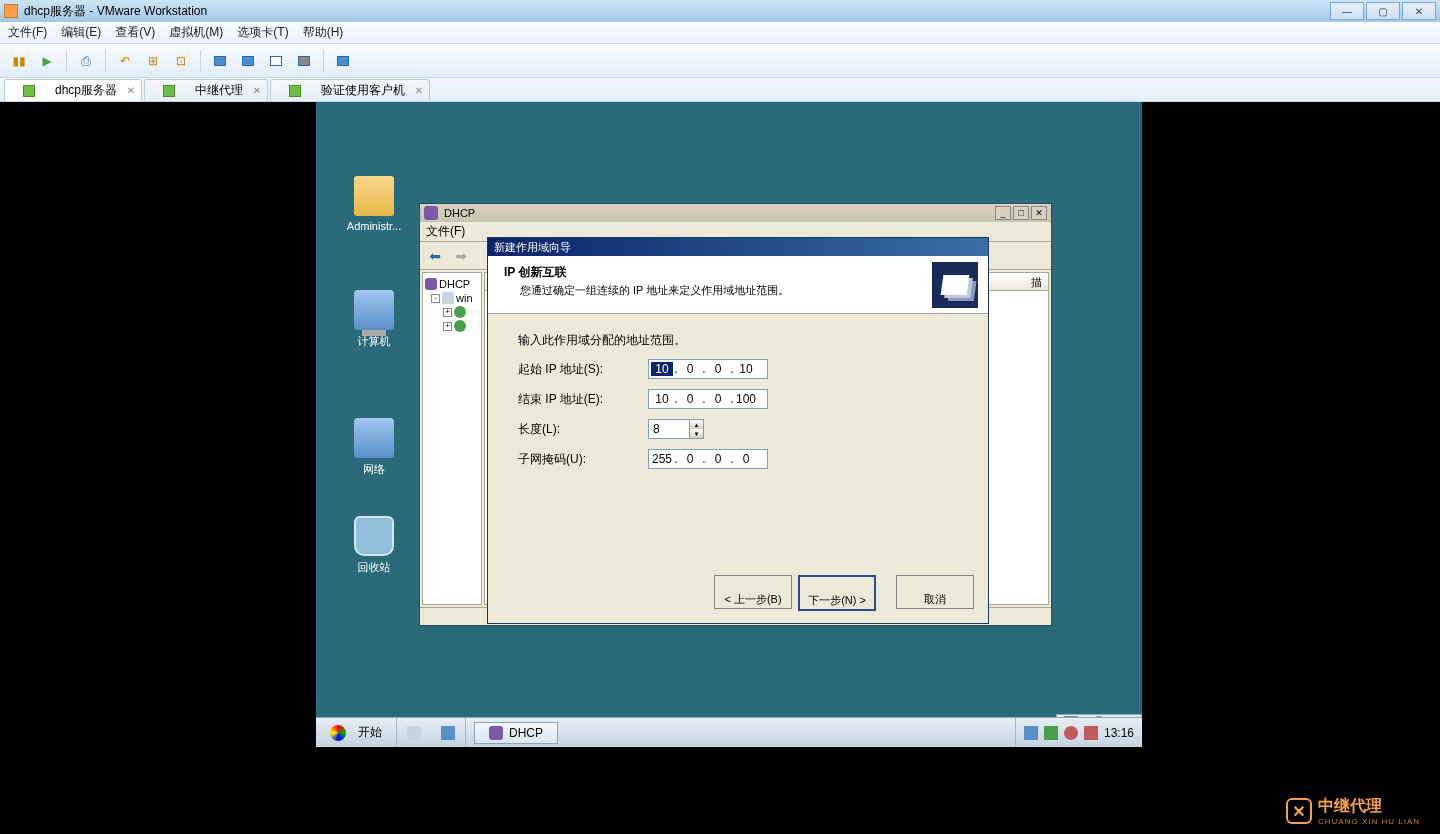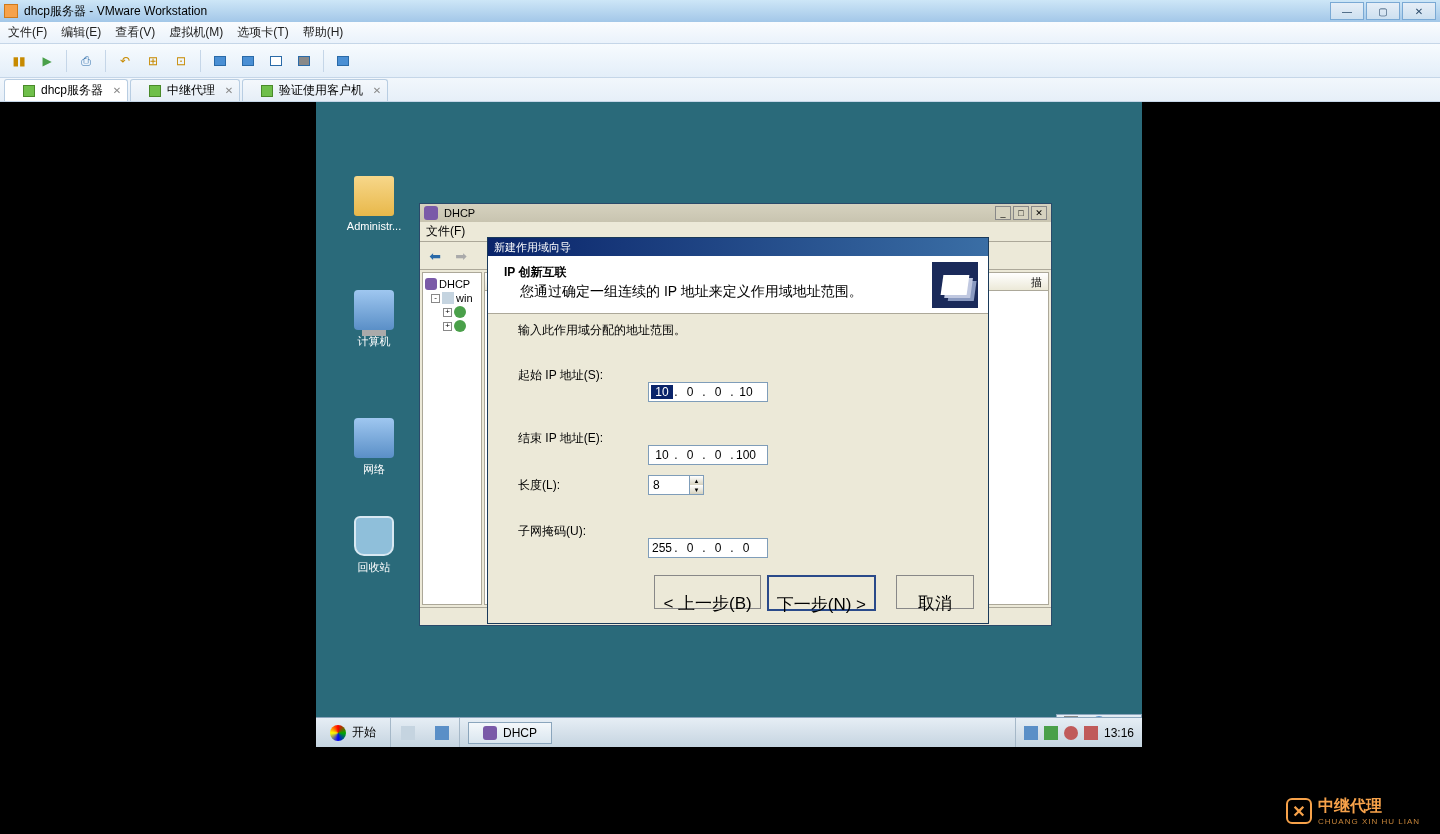--- a/index.html
+++ b/index.html
@@ -12,41 +12,41 @@
 .win-ctrls { margin-left: auto; display: flex; }
 .win-ctrls .wc { width: 34px; height: 18px; margin-left: 2px; background: linear-gradient(#e6eef7,#cde0f0); border: 1px solid #7aa9d4; display: flex; align-items: center; justify-content: center; font-size: 10px; color: #2a4a6a; cursor: pointer; }
 .vmware-menu { height: 22px; background: linear-gradient(#fafcfe,#eaf2fb); border-bottom: 1px solid #c5d6e8; display: flex; align-items: center; font-size: 12px; padding: 0 8px; gap: 14px; color: #222; }
 .vmware-menu span { cursor: pointer; }
 .vmware-tools { height: 34px; background: linear-gradient(#f7fbfe,#e3eef9); border-bottom: 1px solid #c5d6e8; display: flex; align-items: center; padding: 0 8px; gap: 6px; }
 .vmware-tools .tool { width: 22px; height: 22px; border: 1px solid transparent; display: flex; align-items: center; justify-content: center; font-size: 12px; color: #2a6aa8; cursor: pointer; }
 .vmware-tools .sep { width: 1px; height: 22px; background: #c5d6e8; margin: 0 2px; }
 .tool.yellow { color:#c78a00; }
 .tool .sq { width:12px; height:10px; background:#4a8fd4; border:1px solid #2a6aa8; }
 .vmware-tabs { height: 24px; background: linear-gradient(#f2f7fc,#e6eff8); border-bottom: 1px solid #c5d6e8; display: flex; align-items: flex-end; padding-left: 4px; }
-.vtab { height: 22px; padding: 0 24px 0 18px; display: flex; align-items: center; font-size: 12px; background: #fff; border: 1px solid #b8cde2; border-bottom: none; border-radius: 3px 3px 0 0; margin-right: 2px; position: relative; cursor: pointer; }
+.vtab { height: 22px; padding: 0 24px 0 18px; display: flex; align-items: center; font-size: 12px; background: #fff; border: 1px solid #b8cde2; border-bottom: none; border-radius: 3px 3px 0 0; margin-right: 2px; position: relative; cursor: pointer; gap: 14px; }
 .vtab.inactive { background: linear-gradient(#f4f8fc,#e6eef7); }
 .vtab .ticon2 { width: 12px; height: 12px; background: #6fbf4a; margin-right: 6px; border: 1px solid #4a8a2a; }
 .vtab .x { position: absolute; right: 6px; font-size: 10px; color: #888; }
 
 
 .guest { position: absolute; top: 102px; left: 0; width: 1440px; height: 677px; background: #000; }
 .desktop { position: absolute; top: 0; left: 316px; width: 826px; height: 645px; background: #2a6a7a; }
 .desktop-inner { position: absolute; inset: 0; }
 
 .desk-icon { position: absolute; width: 80px; text-align: center; color: #fff; font-size: 11px; }
 .desk-icon .dg { width: 40px; height: 40px; margin: 0 auto 4px; }
 .dg.folder { background: linear-gradient(#f7d78a,#e8b84a); border-radius: 3px; }
 .dg.computer { background: linear-gradient(#9fc7f0,#5a8fc7); border-radius: 4px; position:relative; }
 .dg.computer::after{content:"";position:absolute;bottom:-6px;left:8px;width:24px;height:6px;background:#aaa;}
 .dg.network { background: linear-gradient(#9fc7f0,#5a8fc7); border-radius: 4px; }
 .dg.recycle { background: #8fbfda; border-radius: 6px 6px 10px 10px; border: 2px solid #d8e8f2; }
 
 
 .taskbar { position: absolute; bottom: 0; left: 0; right: 0; height: 30px; background: linear-gradient(#e6eef5,#c5d4e0); border-top: 1px solid #8aa5bc; display: flex; align-items: center; font-size: 12px; }
-.tb-start { padding: 4px 14px; height: 100%; display: flex; align-items: center; gap: 6px; border-right: 1px solid #a5b8c8; cursor: pointer; }
+.tb-start { padding: 4px 14px; height: 100%; display: flex; align-items: center; gap: 12px; border-right: 1px solid #a5b8c8; cursor: pointer; }
 .tb-start .orb { width: 16px; height: 16px; border-radius: 50%; background: conic-gradient(#f00,#0a0,#00f,#ff0,#f00); }
 .tb-sep2 { width:1px; height:100%; background:#a5b8c8; }
 .tb-item { padding: 0 10px; height:100%; display:flex; align-items:center; gap:4px; cursor:pointer; }
 .tb-item .tico { width:14px; height:14px; background:#5a8fc7; }
 .tb-task { padding: 0 14px; height:22px; display:flex; align-items:center; gap:6px; border:1px solid #8aa5bc; background:linear-gradient(#f4f8fb,#dae6ef); margin-left:8px; cursor:pointer; font-size:12px; }
 .tb-task .tico { width:14px; height:14px; background:#7a5aa8; border-radius:3px; }
 .tb-tray { margin-left:auto; display:flex; align-items:center; height:100%; padding: 0 8px; gap:6px; border-left:1px solid #a5b8c8; }
 .tray-ic { width:14px; height:14px; }
 
 
@@ -70,38 +70,38 @@
 .tree-row .tico { width:12px; height:12px; }
 .mmc-right { flex:1; background:#fff; border:1px solid #aca899; margin:2px 2px 2px 0; position:relative; }
 .mmc-right .hdr { height:18px; background:linear-gradient(#fff,#ece9d8); border-bottom:1px solid #aca899; font-size:11px; padding:2px 6px; }
 .mmc-status { position:absolute; bottom:0; left:0; right:0; height:18px; background:#ece9d8; border-top:1px solid #aca899; }
 
 
 .wizard { position: absolute; top: 135px; left: 487px; width: 502px; height: 387px; background: #ece9d8; border: 1px solid #1a3a5a; font-size: 12px; }
 .wiz-title { height: 18px; background: linear-gradient(90deg,#0a246a,#3a6ea5); color:#fff; font-size:11px; display:flex; align-items:center; padding:0 6px; }
 .wiz-head { height: 58px; background:#fff; border-bottom:1px solid #aca899; position:relative; padding:8px 70px 8px 16px; }
 .wiz-head .h1 { font-weight:bold; font-size:12px; }
-.wiz-head .h2 { font-size:14px; margin-left:16px; margin-top:2px; }
+.wiz-head .h2 { font-size:11px; margin-left:16px; margin-top:2px; }
 .wiz-head .hicon { position:absolute; right:10px; top:6px; width:46px; height:46px; background:#1a2a5a; display:flex; align-items:center; justify-content:center; }
 .wiz-head .hicon::after { content:""; width:26px; height:20px; background:#fff; transform:skewX(-8deg); box-shadow:4px 3px 0 #c0c8e0, 8px 6px 0 #8a9ac0; }
-.wiz-body { padding: 8px 30px; font-size:12px; }
+.wiz-body { padding: 18px 30px; font-size:12px; }
 .wiz-body .lbl { margin-bottom: 10px; }
 .frow { display:flex; align-items:center; margin-bottom:10px; }
 .frow .flabel { width: 130px; }
-.ipbox { width: 120px; height: 20px; border:1px solid #7f9db9; background:#fff; display:flex; align-items:center; padding:0 2px; font-family:"SimSun",monospace; font-size:12px;margin-top:33px; }
+.ipbox { width: 120px; height: 20px; border:1px solid #7f9db9; background:#fff; display:flex; align-items:center; padding:0 2px; font-family:"SimSun",monospace; font-size:12px; }
 .ipbox .oct { width:22px; text-align:center; border:none; outline:none; font-size:12px; background:transparent; }
 .ipbox .oct.sel { background:#0a246a; color:#fff; }
 .ipbox .dot { width:6px; text-align:center; }
 .para { margin: 18px 0 12px; line-height:1.4; }
 .numbox { width:56px; height:20px; border:1px solid #7f9db9; background:#fff; display:flex; align-items:center; }
 .numbox input { width:40px; border:none; outline:none; padding:0 4px; font-size:12px; }
 .numbox .spin { width:16px; display:flex; flex-direction:column; }
 .numbox .spin .sp { height:9px; background:linear-gradient(#fff,#d6d2bf); border-left:1px solid #7f9db9; font-size:6px; display:flex; align-items:center; justify-content:center; cursor:pointer; }
 .wiz-btns { position:absolute; bottom:12px; right:14px; display:flex; gap:6px; }
-.wbtn { min-width:78px; height:22px; background:#ece9d8; border:1px solid #888; font-size:17px; cursor:pointer; padding:16px 8px; }
+.wbtn { min-width:78px; height:22px; background:#ece9d8; border:1px solid #888; font-size:11px; cursor:pointer; padding:16px 8px; }
 .wbtn.def { border:2px solid #2a4a8a; }
 
 
 .watermark { position:absolute; right:20px; bottom:8px; color:#f7a24a; font-size:16px; font-weight:bold; display:flex; align-items:center; gap:6px; }
 .watermark .logo { width:26px; height:26px; border:2px solid #f7a24a; border-radius:6px; display:flex; align-items:center; justify-content:center; color:#f7a24a; }
 .watermark .sub { font-size:8px; color:#c5843a; letter-spacing:1px; display:block; font-weight:normal; }
 </style>
 </head>
 <body>
 

